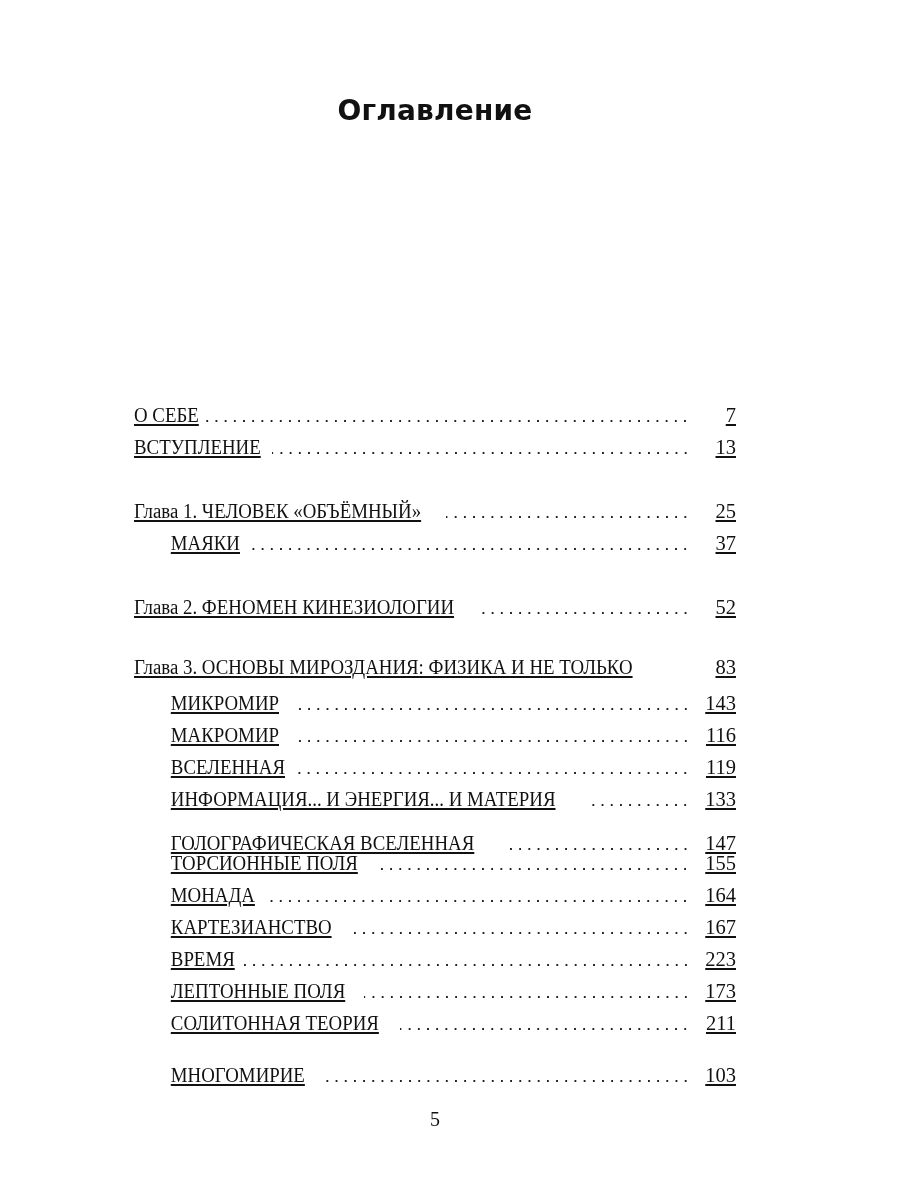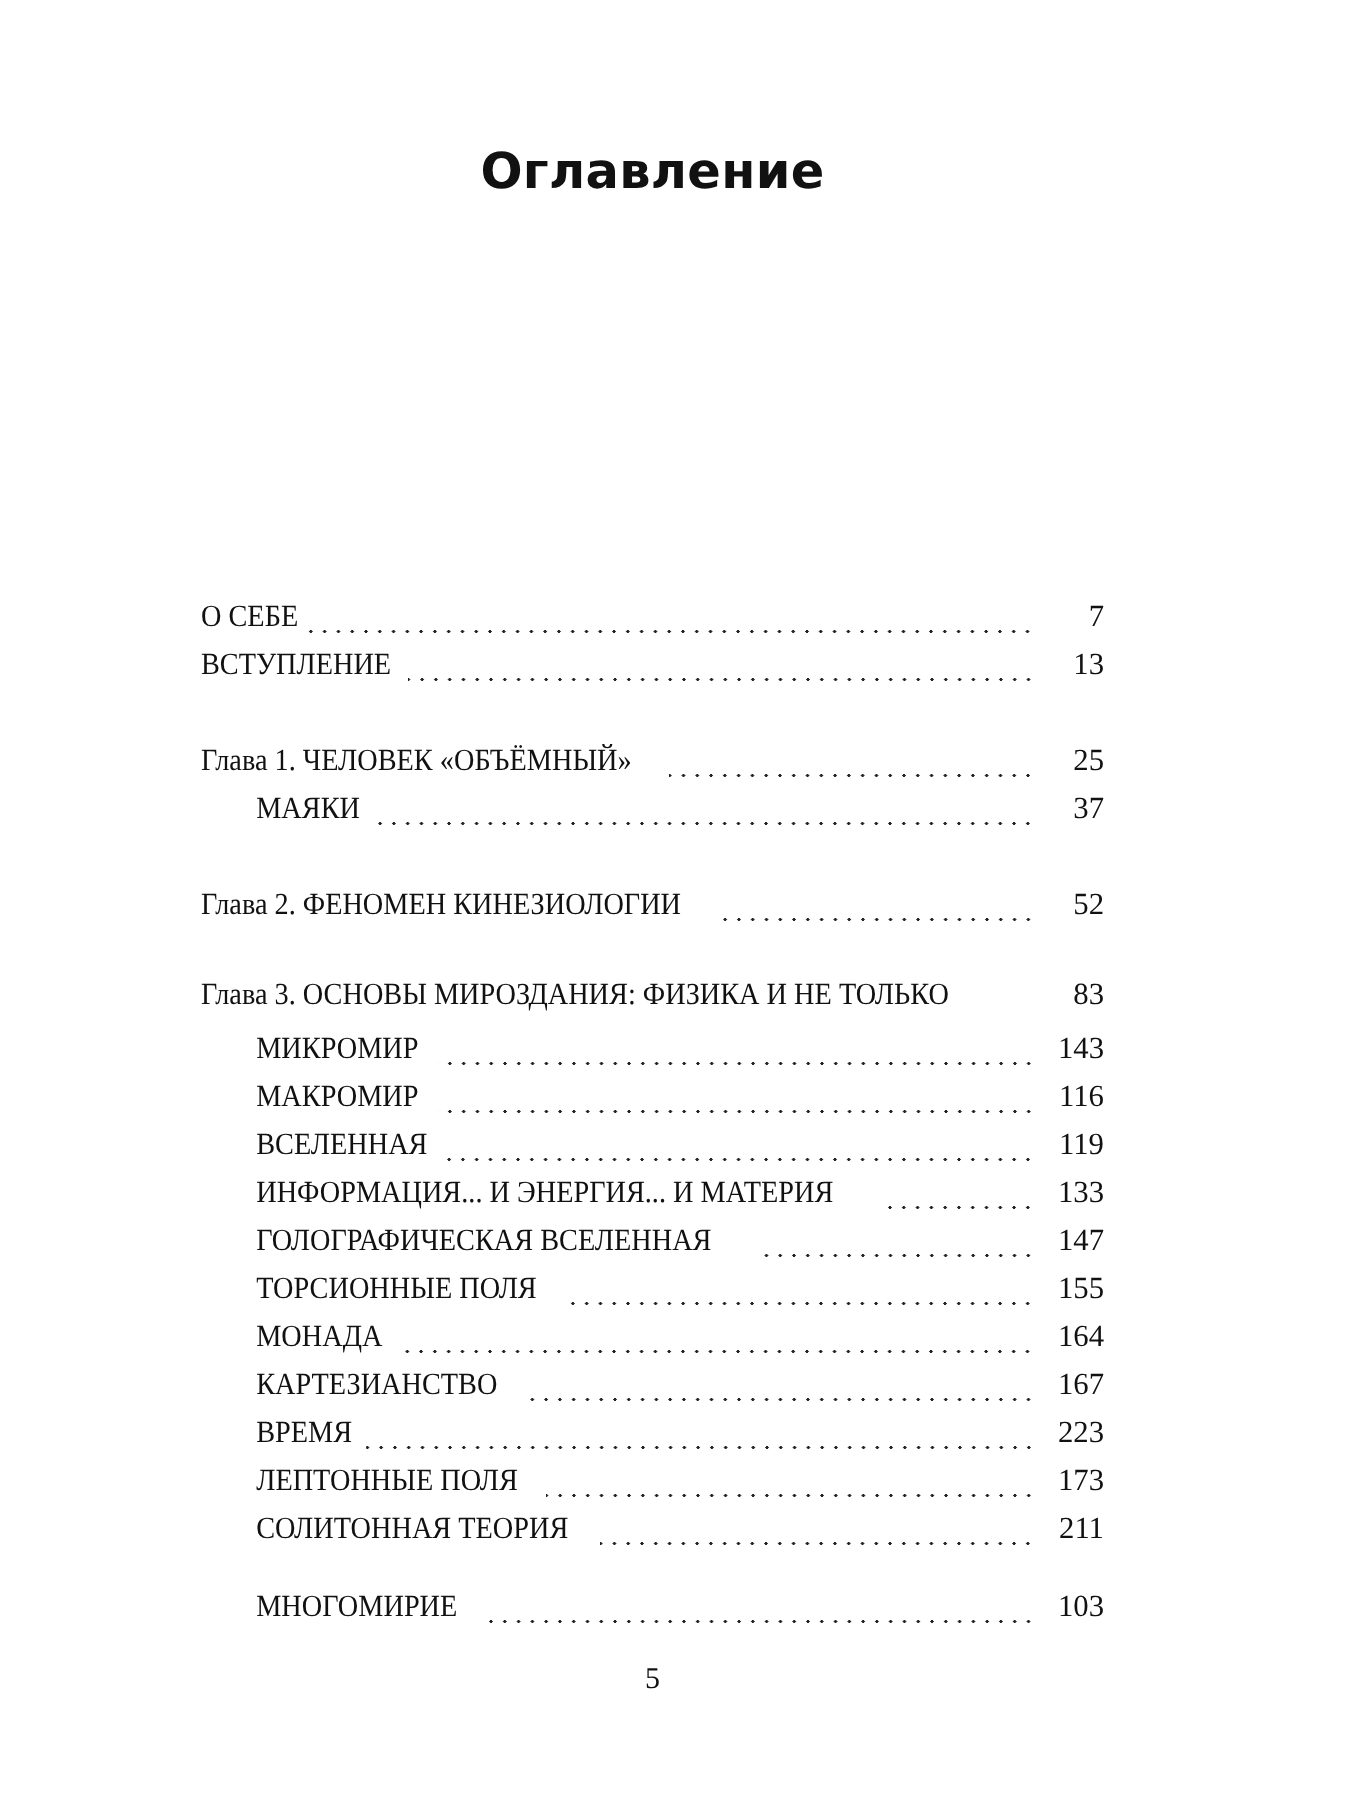--- a/index.html
+++ b/index.html
@@ -15,41 +15,42 @@
       color: #111111;
     }
     .page-title {
       position: absolute;
       top: 94px;
       left: 0;
       width: 870px;
       text-align: center;
       font-family: "DejaVu Sans", sans-serif;
       font-weight: bold;
-      font-size: 33px;
+      font-size: 28px;
       letter-spacing: 0.2px;
       color: #111;
     }
     .toc {
       position: absolute;
       left: 134px;
       top: 400px;
       width: 602px;
       font-family: "Liberation Serif", serif;
       font-size: 20.5px;
       color: #111;
     }
     .toc-row {
       position: absolute;
       left: 0;
       width: 602px;
       height: 30px;
       display: flex;
-      align-items: flex-start;
+      align-items: center;
       white-space: nowrap;
+      text-decoration: underline;
     }
     .toc-row.sub .label { padding-left: 40px; }
     .label { flex: 0 0 auto; transform: scaleX(0.92); transform-origin: left center; }
     .leader {
       flex: 1 1 auto;
       overflow: hidden;
       margin: 0 6px 0 0;
       position: relative;
       height: 20px;
       align-self: center;
@@ -130,21 +131,21 @@
   <div class="toc-row sub" style="top:352px">
     <span class="label">ВСЕЛЕННАЯ</span>
     <span class="leader"></span>
     <span class="page">119</span>
   </div>
   <div class="toc-row sub" style="top:384px">
     <span class="label">ИНФОРМАЦИЯ... И ЭНЕРГИЯ... И МАТЕРИЯ</span>
     <span class="leader"></span>
     <span class="page">133</span>
   </div>
-  <div class="toc-row sub" style="top:416px">
+  <div class="toc-row sub" style="top:428px">
     <span class="label">ГОЛОГРАФИЧЕСКАЯ ВСЕЛЕННАЯ</span>
     <span class="leader"></span>
     <span class="page">147</span>
   </div>
   <div class="toc-row sub" style="top:448px">
     <span class="label">ТОРСИОННЫЕ ПОЛЯ</span>
     <span class="leader"></span>
     <span class="page">155</span>
   </div>
   <div class="toc-row sub" style="top:480px">

